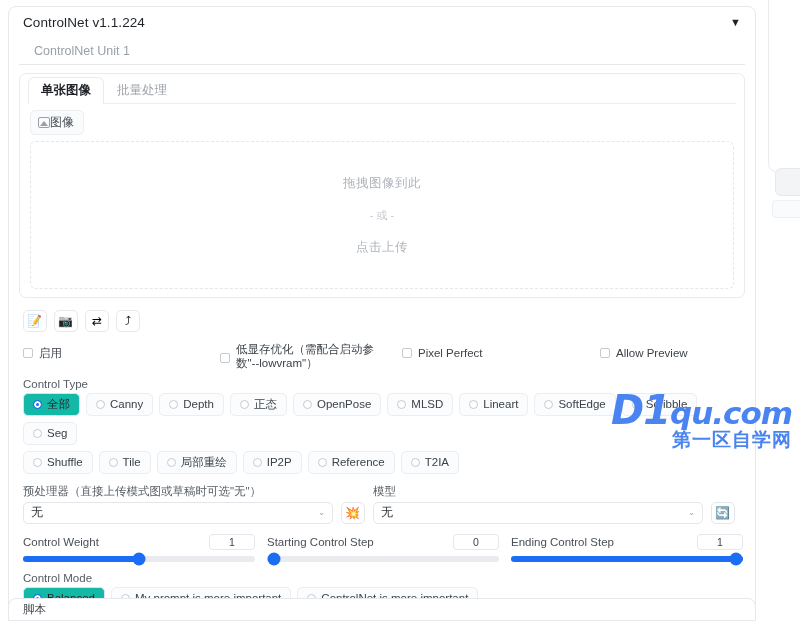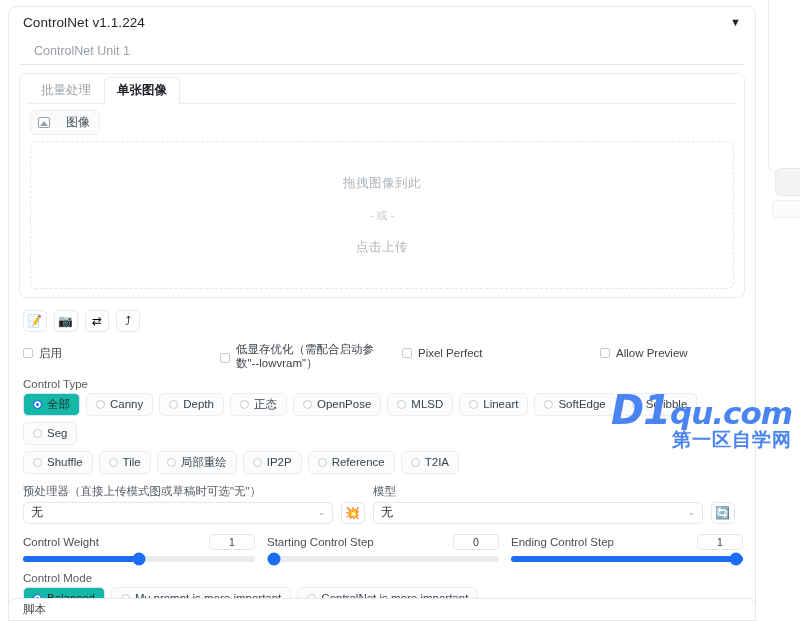--- a/index.html
+++ b/index.html
@@ -103,21 +103,21 @@
     background: #fff;
     border-color: #e9ebee;
     border-top-left-radius: 6px;
     border-top-right-radius: 6px;
   }
 
   .img-chip-row { padding: 6px 10px 2px 10px; }
   .img-chip {
     display: inline-flex;
     align-items: center;
-    gap: 16px;
+    gap: 0;
     font-size: 12px;
     color: #4a5056;
     background: #fafbfc;
     border: 1px solid #eceef1;
     border-radius: 5px;
     padding: 3px 9px 3px 7px;
     cursor: pointer;
   }
   .img-glyph {
     width: 12px; height: 11px;
@@ -412,22 +412,22 @@
       <div class="accordion-caret">▼</div>
     </div>
 
     <div class="unit-tabs">
       <div class="unit-tab">ControlNet Unit 1</div>
     </div>
 
     <div class="inner-card">
 
       <div class="mode-tabs">
+        <div class="mode-tab active">单张图像</div>
         <div class="mode-tab">批量处理</div>
-        <div class="mode-tab active">单张图像</div>
       </div>
 
       <div class="img-chip-row">
         <div class="img-chip">
           <span class="img-glyph"></span>
           <span>图像</span>
         </div>
       </div>
 
       <div class="dropzone">

